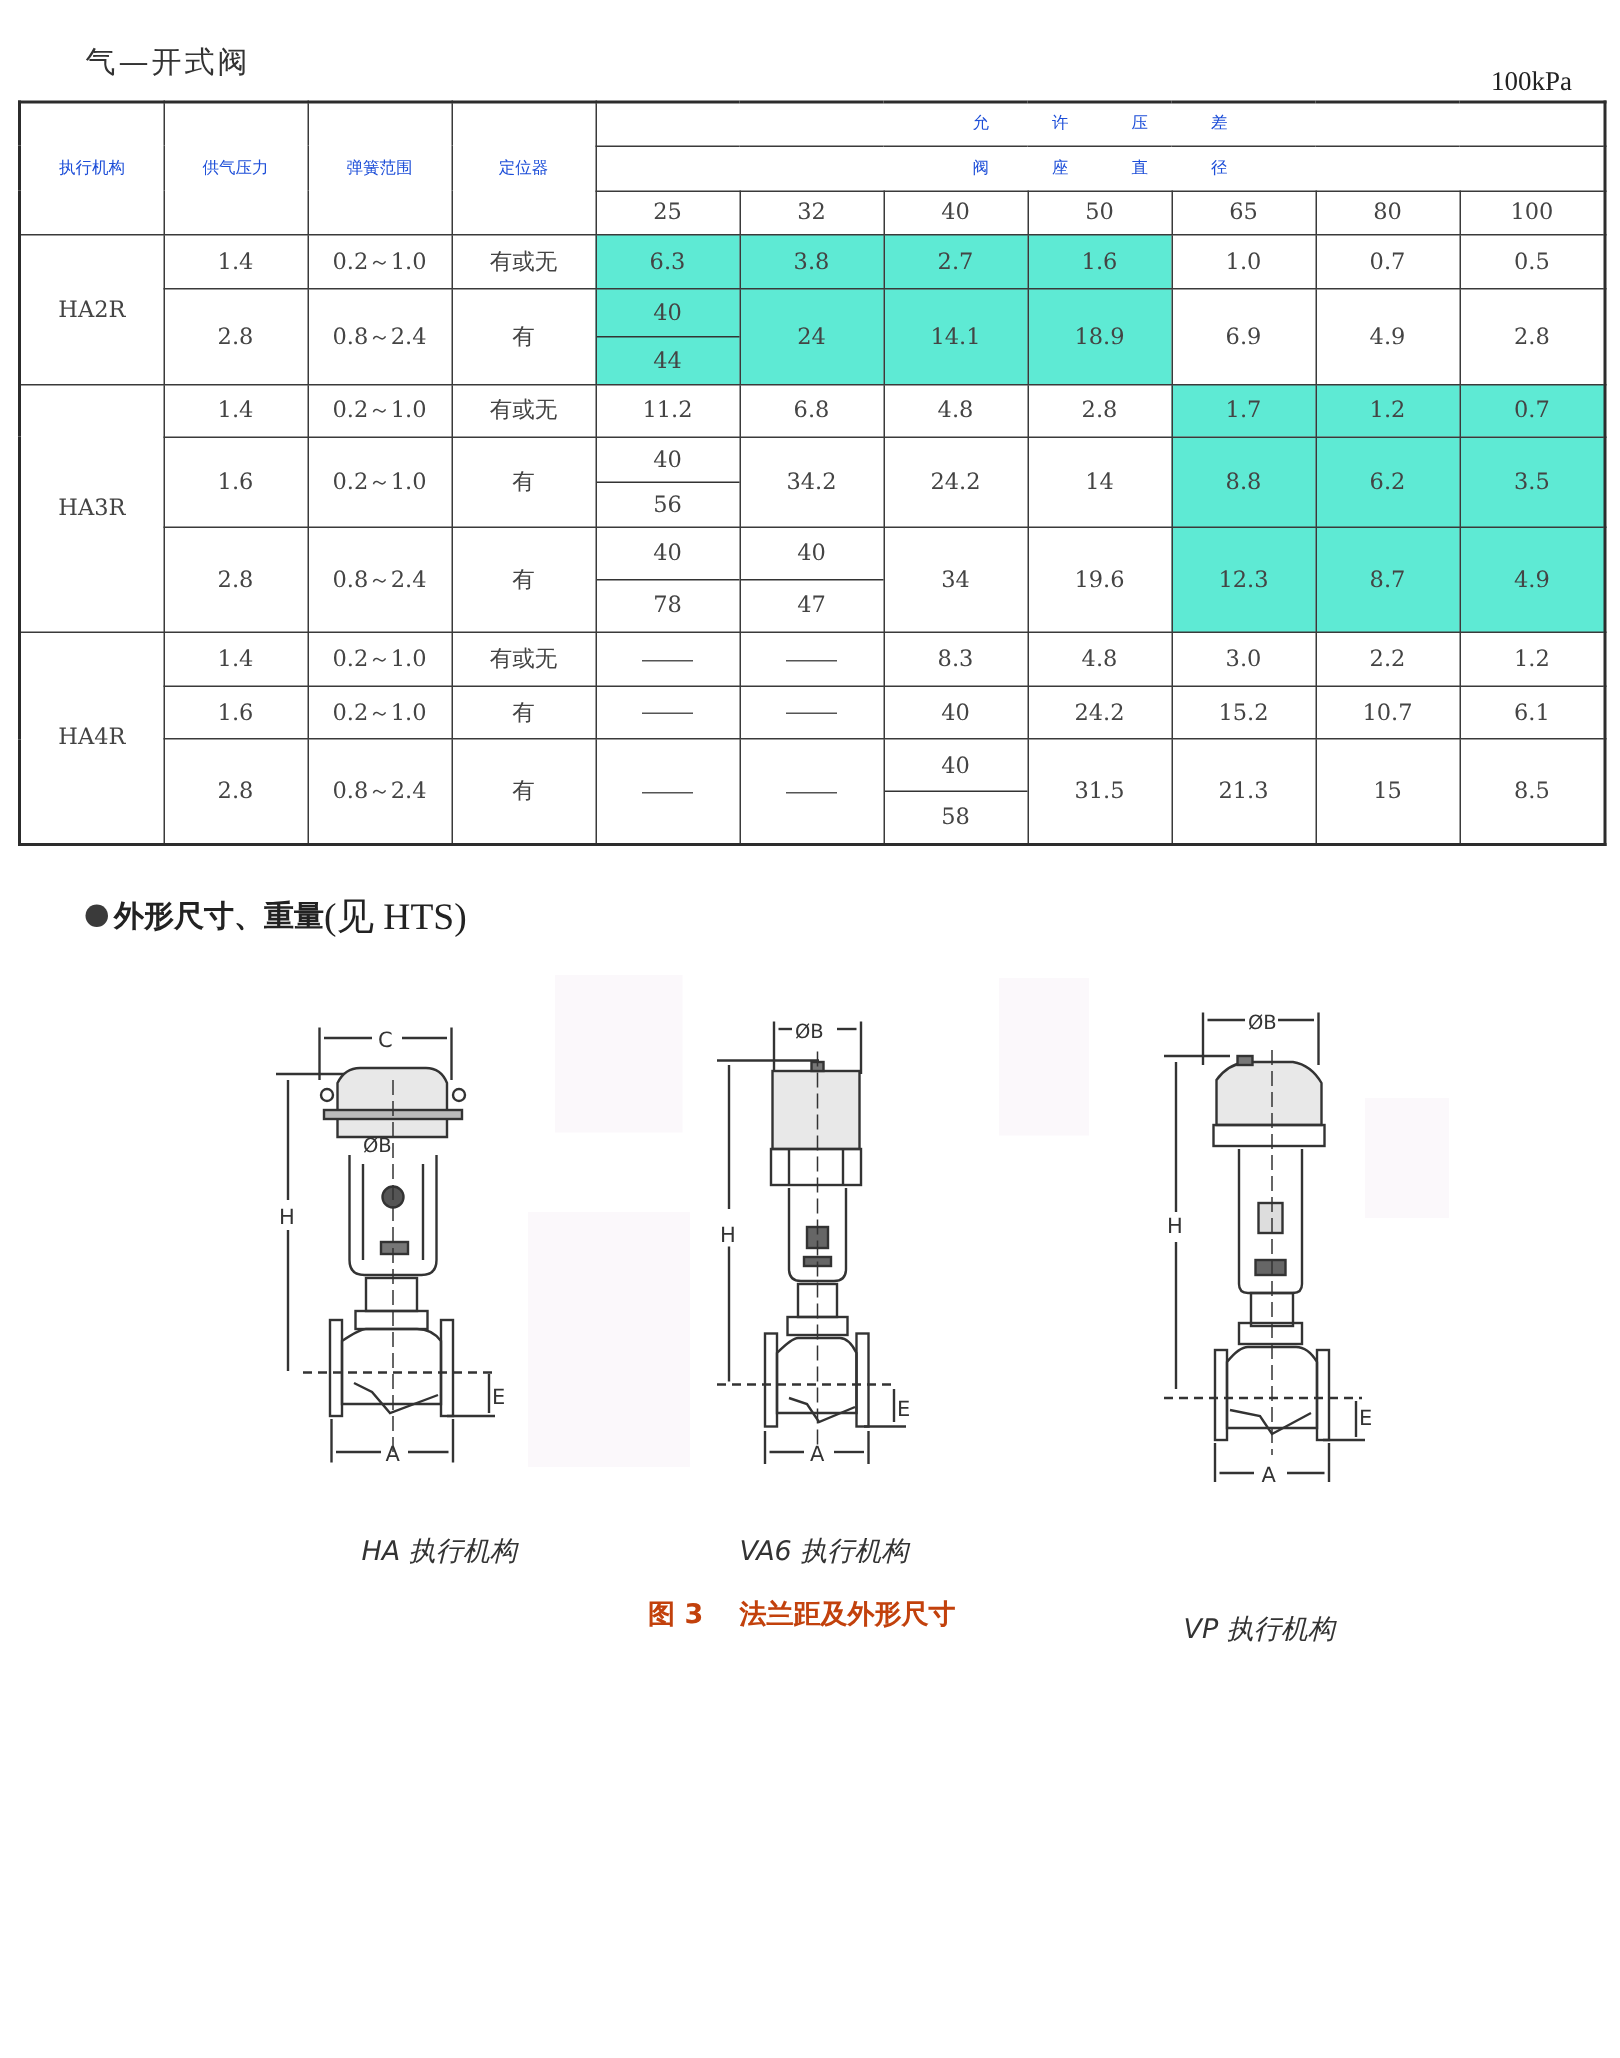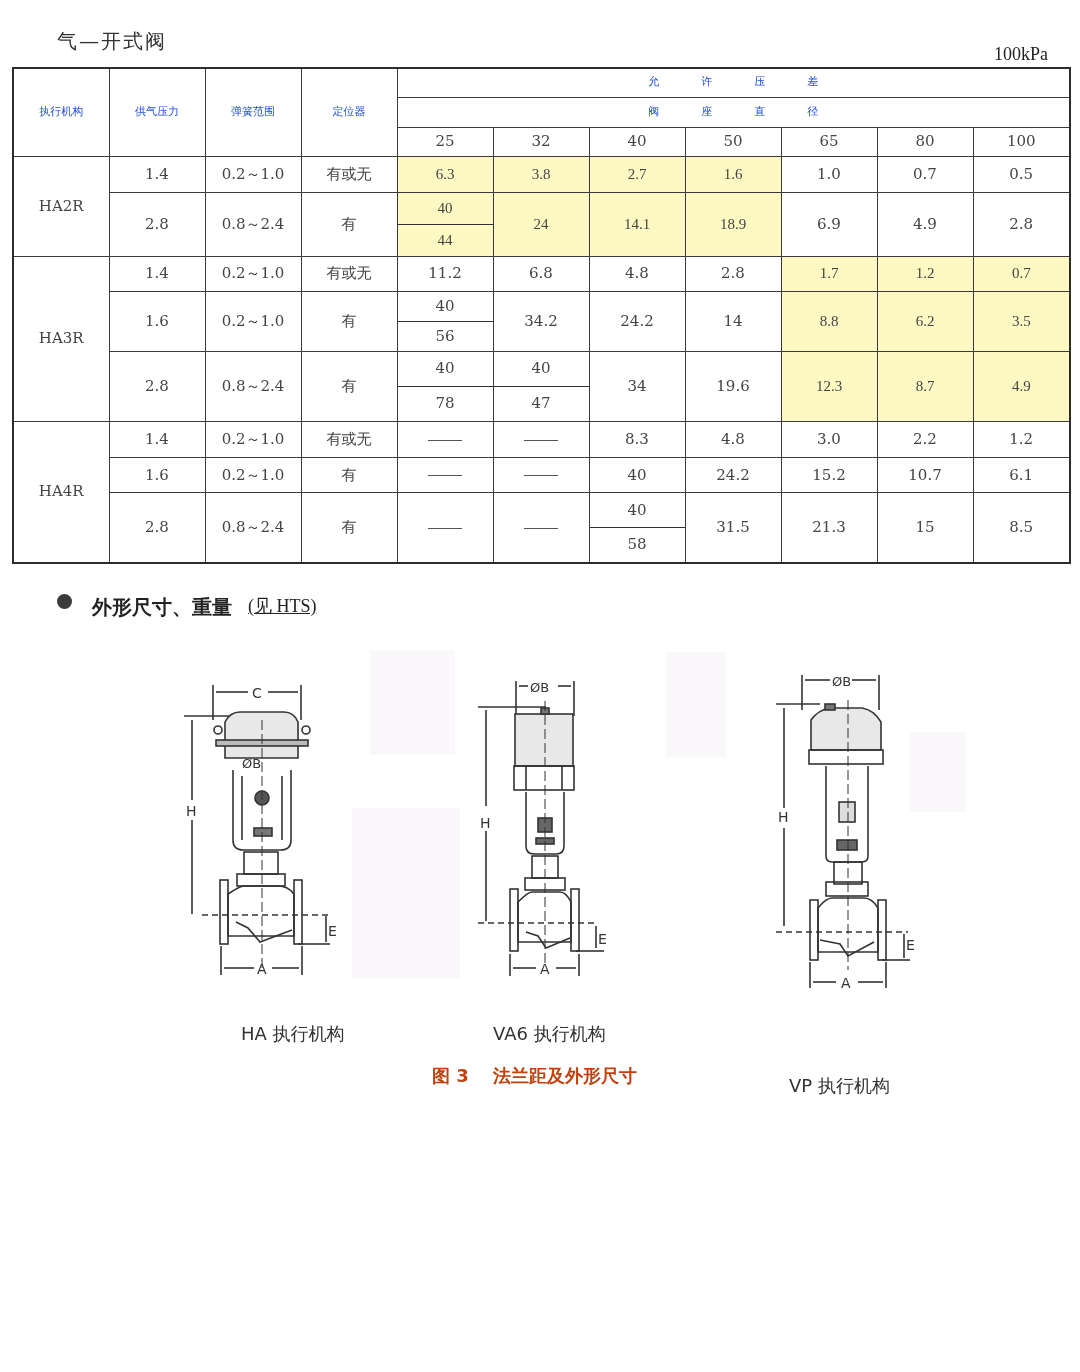--- a/index.html
+++ b/index.html
@@ -15,36 +15,36 @@
     border-collapse:collapse; table-layout:fixed;
     border:2px solid #2c2c2c;
     font-size:15px; color:#444;
   }
   table.spec td {
     border:1px solid #3a3a3a; text-align:center; vertical-align:middle;
     padding:0; line-height:1.15;
   }
   table.spec td.hdr { font-size:11px; color:#1d4ed8;margin-left:27px; }
   td.spaced { letter-spacing:42px; padding-left:42px !important; }
-  td.shade { background:#fef9c3;font-family:Liberation Serif, serif; }
+  td.shade { background:#5eead4; }
   .dash { display:inline-block; width:34px; border-top:1px solid #555; vertical-align:middle; }
   .split { display:flex; flex-direction:column; height:100%; }
   .split > div { flex:1; display:flex; align-items:center; justify-content:center; }
   .split > div:first-child { border-bottom:1.5px solid #333; }
 
   .section-heading {
     position:absolute; left:57px; top:594px; font-size:20px; font-weight:bold;
-    font-family:"DejaVu Sans", sans-serif; color:#222; display:flex; align-items:flex-start;gap:16px;
+    font-family:"DejaVu Sans", sans-serif; color:#222; display:flex; align-items:center;
   }
   .section-heading .bullet { width:15px; height:15px; border-radius:50%; background:#3a3a3a; margin-right:4px; }
-  .section-heading .note { font-weight:normal; font-family:"Liberation Serif", serif; font-size:18px;text-decoration:underline; }
+  .section-heading .note { font-weight:normal; font-family:"Liberation Serif", serif; font-size:25px; }
 
   .figure { position:absolute; }
   .fig-label {
-    position:absolute; font-family:"DejaVu Sans", sans-serif; font-size:18px; color:#333; white-space:nowrap;
+    position:absolute; font-family:"DejaVu Sans", sans-serif; font-size:18px; color:#333; white-space:nowrap;font-style:italic;
   }
   .fig-caption {
     position:absolute; left:432px; top:1064px; font-family:"DejaVu Sans", sans-serif; font-size:18px; font-weight:bold; color:#c2410c;
   }
   .fig-caption .num { margin-right:18px; }
   .ghost { position:absolute; background:#fbf8fb; }
 </style>
 </head>
 <body>
 

